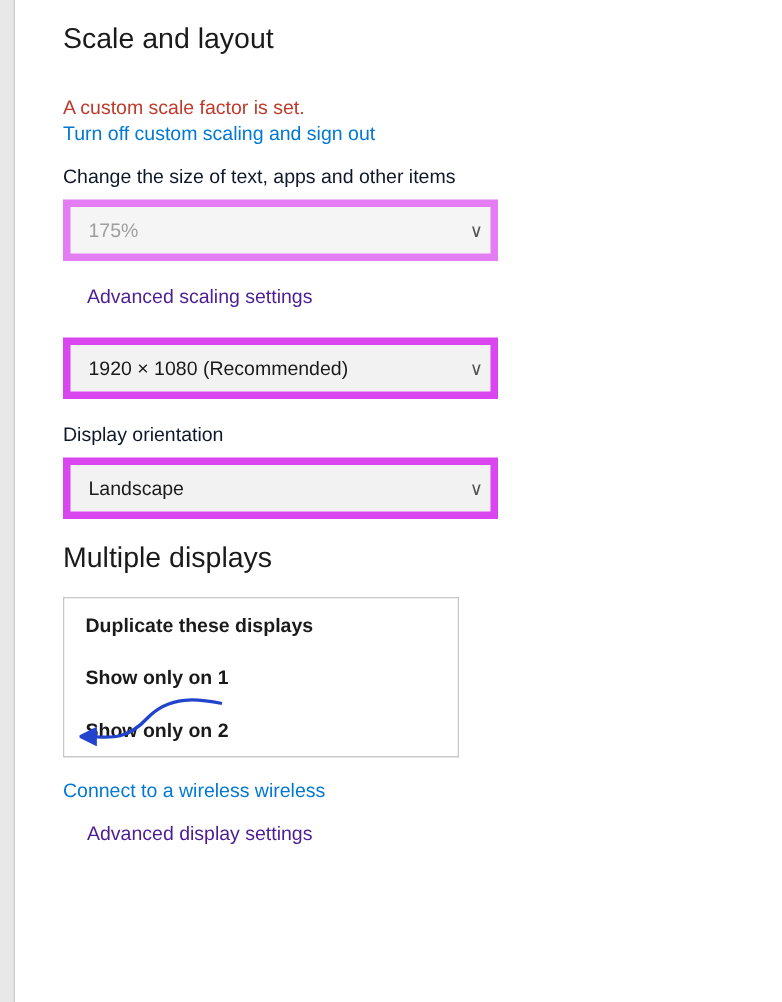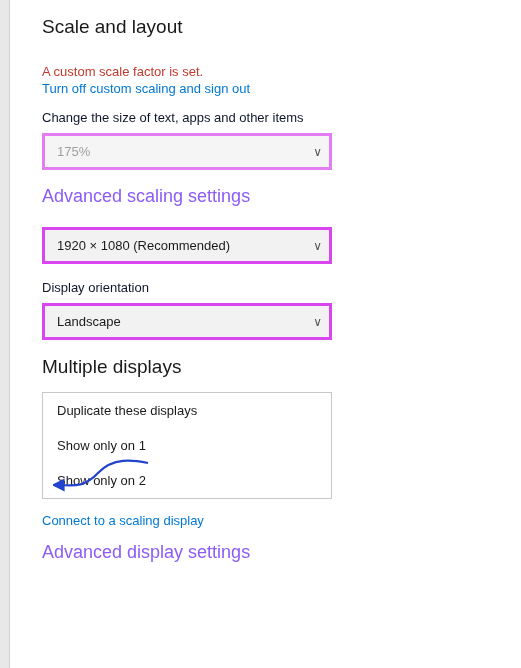--- a/index.html
+++ b/index.html
@@ -62,21 +62,21 @@
       position: relative;
       margin-bottom: 16px;
     }
 
     .dropdown {
       width: 290px;
       padding: 8px 36px 8px 12px;
       font-size: 13px;
       color: #1a1a1a;
       background: #f2f2f2;
-      border: 3px solid #d946ef;
+      border: 5px solid #d946ef;
       appearance: none;
       -webkit-appearance: none;
       cursor: pointer;
       outline: none;
     }
 
     .dropdown:disabled {
       color: #777;
     }
 
@@ -84,44 +84,46 @@
       position: absolute;
       right: calc(100% - 290px + 10px);
       top: 50%;
       transform: translateY(-50%);
       pointer-events: none;
       color: #555;
       font-size: 12px;
     }
 
     .advanced-link {
-      color: #8b5cf6;
-      font-size: 18px;
+      color: #4c1d95;
+      font-size: 13px;
       text-decoration: none;
       cursor: pointer;
       display: block;
       margin-bottom: 20px;
+      margin-left: 16px;
     }
 
     .multiple-displays-section {
       margin-top: 0;
     }
 
     .multiple-displays-title {
       font-size: 19px;
       font-weight: 400;
       color: #1a1a1a;
       margin-bottom: 14px;
     }
 
     .dropdown-list {
-      width: 290px;
+      width: 264px;
       border: 1px solid #c8c8c8;
       background: #ffffff;
       margin-bottom: 14px;
+      font-weight: bold;
     }
 
     .dropdown-list-item {
       padding: 10px 14px;
       font-size: 13px;
       color: #1a1a1a;
       cursor: pointer;
       background: #ffffff;
     }
 
@@ -200,18 +202,18 @@
           <path d="M95,8 C80,5 60,2 45,18 C30,34 18,30 5,30" stroke="#2244cc" stroke-width="2.2" fill="none" marker-end="url(#arrowhead)"></path>
           <defs>
             <marker id="arrowhead" markerWidth="6" markerHeight="6" refX="3" refY="3" orient="auto">
               <path d="M0,0 L0,6 L6,3 z" fill="#2244cc"></path>
             </marker>
           </defs>
         </svg>
       </div>
     </div>
 
-    <a class="link-text">Connect to a scaling display</a>
+    <a class="link-text">Connect to a wireless wireless</a>
   </div>
 
   <a class="advanced-link">Advanced display settings</a>
 
 </div>
 
 </body></html>

